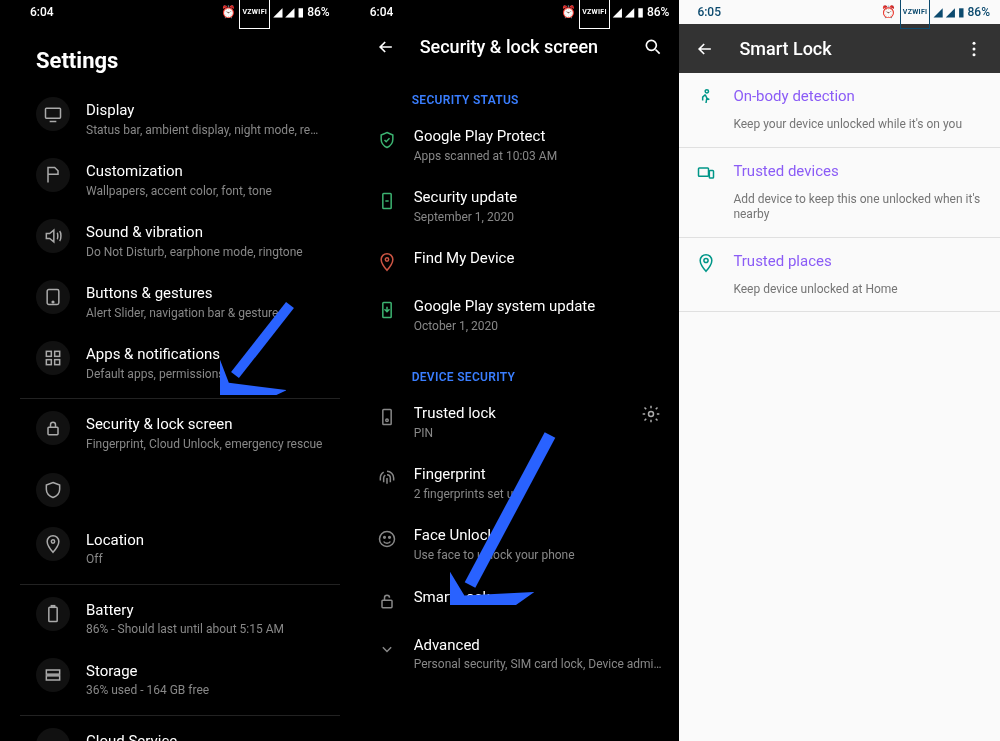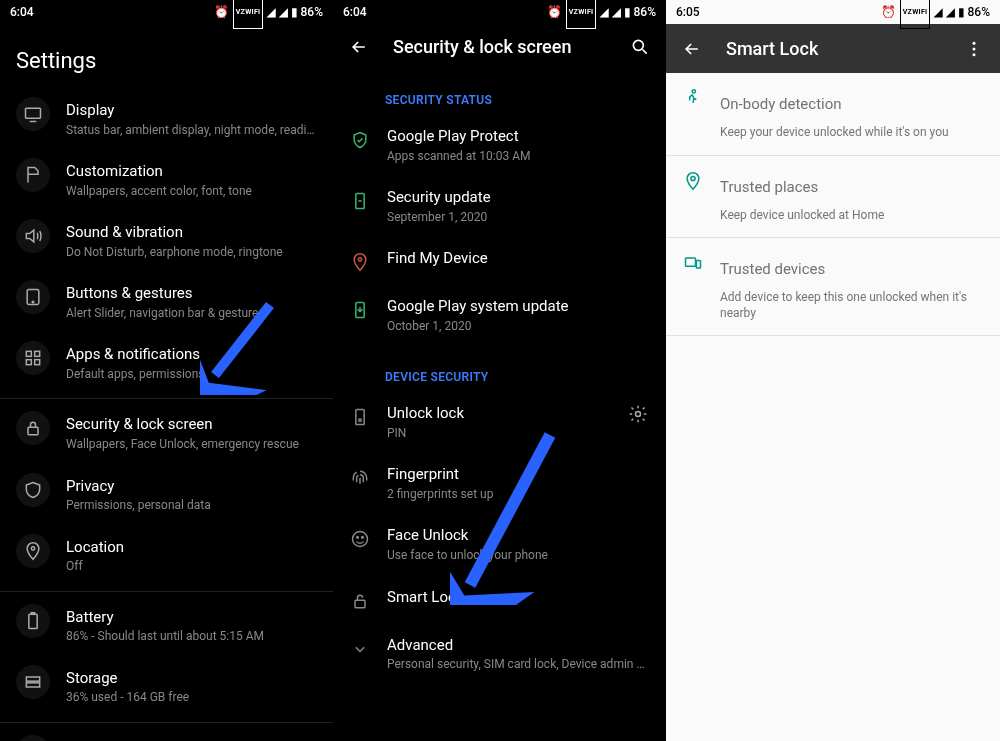--- a/index.html
+++ b/index.html
@@ -1,29 +1,29 @@
 <!DOCTYPE html>
 <html><head>
 <meta charset="utf-8">
 <style>
   * { margin: 0; padding: 0; box-sizing: border-box; font-family: -apple-system, Roboto, 'Segoe UI', sans-serif; }
   body { width: 1000px; height: 741px; display: flex; background: #000; overflow: hidden; }
   .screen { height: 741px; position: relative; overflow: hidden; }
-  .screen-1, .screen-2 { width: 333px; background: #000; color: #fff; }
+  .screen-1, .screen-2 { width: 333px; background: #000; color: #fff; margin-left: 20px; }
   .screen-3 { width: 334px; background: #fafafa; color: #212121; }
 
   
   .status-bar { height: 24px; display: flex; align-items: center; justify-content: space-between; padding: 0 10px; font-size: 12px; font-weight: 500; }
   .status-right { display: flex; align-items: center; gap: 3px; }
   .screen-1 .status-bar, .screen-2 .status-bar { color: #fff; }
-  .screen-3 .status-bar { color: #000000; }
+  .screen-3 .status-bar { color: #0c4a6e; margin-left: 8px; }
   .vzwifi { border: 1px solid currentColor; font-size: 7px; padding: 12px 2px; font-weight: bold; letter-spacing: 0.3px; }
 
   
-  .header-settings { padding: 24px 16px 16px; font-size: 22px; font-weight: 400; }
+  .header-settings { padding: 24px 16px 16px; font-size: 22px; font-weight: 700; }
   .header-sub { display: flex; align-items: center; padding: 12px 16px; gap: 24px; }
   .header-sub .back { width: 20px; height: 20px; display:flex; align-items:center; justify-content:center; }
   .header-sub .title { font-size: 18px; font-weight: 500; flex: 1; }
   .header-sub .action { width: 20px; height: 20px; }
 
   .screen-3 .header-sub { background: #333; color: #fff; padding: 14px 16px; }
 
   
   .list { }
   .section-label { font-size: 12px; font-weight: 600; color: #3a7eff; padding: 24px 52px 8px; letter-spacing: 0.3px; }
@@ -32,21 +32,21 @@
   .item-text { flex: 1; min-width: 0; }
   .item-title { font-size: 15px; color: #fff; line-height: 1.3; }
   .item-sub { font-size: 12px; color: #888; margin-top: 2px; line-height: 1.3; white-space: nowrap; overflow: hidden; text-overflow: ellipsis; }
   .item-trailing { width: 24px; display: flex; align-items: center; justify-content: center; }
   .divider { height: 1px; background: #222; margin: 4px 0; }
 
   
   .sl-item { display: flex; padding: 14px 16px; gap: 16px; border-bottom: 1px solid #e0e0e0; cursor: pointer; }
   .sl-icon { width: 22px; height: 22px; flex-shrink: 0; display:flex; align-items:center; justify-content:center; }
   .sl-text { flex: 1; }
-  .sl-title { font-size: 15px; color: #737373; margin-top: 8px; }
+  .sl-title { font-size: 15px; color: #8b5cf6; }
   .sl-sub { font-size: 12px; color: #757575; margin-top: 12px; line-height: 1.3; }
 
   
   .arrow { position: absolute; z-index: 10; }
   .arrow svg { display: block; }
 
   .ic { width: 20px; height: 20px; }
   .icon-circle { width: 34px; height: 34px; border-radius: 50%; background: #111; display: flex; align-items: center; justify-content: center; flex-shrink:0; margin-top:-4px;}
 </style>
 </head>
@@ -130,32 +130,28 @@
       <div class="divider"></div>
       <div class="item">
         <div class="icon-circle">
           <svg class="ic" viewBox="0 0 24 24" fill="none" stroke="#aaa" stroke-width="1.8">
             <rect x="6" y="11" width="12" height="9" rx="1"></rect>
             <path d="M9 11V8a3 3 0 016 0v3"></path>
           </svg>
         </div>
         <div class="item-text">
           <div class="item-title">Security &amp; lock screen</div>
-          <div class="item-sub">Wallpapers, Face Unlock, emergency rescue</div>
+          <div class="item-sub">Fingerprint, Cloud Unlock, emergency rescue</div>
         </div>
       </div>
       <div class="item">
         <div class="icon-circle">
           <svg class="ic" viewBox="0 0 24 24" fill="none" stroke="#aaa" stroke-width="1.8">
             <path d="M12 3l8 3v5c0 5-3 8-8 10-5-2-8-5-8-10V6l8-3z"></path>
           </svg>
-        </div>
-        <div class="item-text">
-          <div class="item-title">Privacy</div>
-          <div class="item-sub">Permissions, personal data</div>
         </div>
       </div>
       <div class="item">
         <div class="icon-circle">
           <svg class="ic" viewBox="0 0 24 24" fill="none" stroke="#aaa" stroke-width="1.8">
             <path d="M12 2a7 7 0 017 7c0 5-7 13-7 13S5 14 5 9a7 7 0 017-7z"></path>
             <circle cx="12" cy="9" r="2"></circle>
           </svg>
         </div>
         <div class="item-text">
@@ -290,21 +286,21 @@
   <div class="section-label">DEVICE SECURITY</div>
   <div id="s2b">
       <div class="item">
         <div class="item-icon">
           <svg class="ic" viewBox="0 0 24 24" fill="none" stroke="#888" stroke-width="1.8">
             <rect x="7" y="3" width="10" height="18" rx="1"></rect>
             <circle cx="12" cy="16" r="1.5"></circle>
           </svg>
         </div>
         <div class="item-text">
-          <div class="item-title">Unlock lock</div>
+          <div class="item-title">Trusted lock</div>
           <div class="item-sub">PIN</div>
         </div>
         <div class="item-trailing">
           <svg class="ic" viewBox="0 0 24 24" fill="none" stroke="#aaa" stroke-width="1.8">
             <circle cx="12" cy="12" r="3"></circle>
             <path d="M12 2v3M12 19v3M4.2 4.2l2.1 2.1M17.7 17.7l2.1 2.1M2 12h3M19 12h3M4.2 19.8l2.1-2.1M17.7 6.3l2.1-2.1"></path>
           </svg>
         </div>
       </div>
       <div class="item">
@@ -404,35 +400,35 @@
           </svg>
         </div>
         <div class="sl-text">
           <div class="sl-title">On-body detection</div>
           <div class="sl-sub">Keep your device unlocked while it's on you</div>
         </div>
       </div>
       <div class="sl-item">
         <div class="sl-icon">
           <svg class="ic" viewBox="0 0 24 24" fill="none" stroke="#009688" stroke-width="1.8">
+            <rect x="3" y="6" width="12" height="10" rx="1"></rect>
+            <rect x="16" y="9" width="5" height="9" rx="1"></rect>
+          </svg>
+        </div>
+        <div class="sl-text">
+          <div class="sl-title">Trusted devices</div>
+          <div class="sl-sub">Add device to keep this one unlocked when it's nearby</div>
+        </div>
+      </div>
+      <div class="sl-item">
+        <div class="sl-icon">
+          <svg class="ic" viewBox="0 0 24 24" fill="none" stroke="#009688" stroke-width="1.8">
             <path d="M12 2a7 7 0 017 7c0 5-7 13-7 13S5 14 5 9a7 7 0 017-7z"></path>
             <circle cx="12" cy="9" r="2.5"></circle>
           </svg>
         </div>
         <div class="sl-text">
           <div class="sl-title">Trusted places</div>
           <div class="sl-sub">Keep device unlocked at Home</div>
         </div>
       </div>
-      <div class="sl-item">
-        <div class="sl-icon">
-          <svg class="ic" viewBox="0 0 24 24" fill="none" stroke="#009688" stroke-width="1.8">
-            <rect x="3" y="6" width="12" height="10" rx="1"></rect>
-            <rect x="16" y="9" width="5" height="9" rx="1"></rect>
-          </svg>
-        </div>
-        <div class="sl-text">
-          <div class="sl-title">Trusted devices</div>
-          <div class="sl-sub">Add device to keep this one unlocked when it's nearby</div>
-        </div>
-      </div>
     </div>
 </div>
 
 </body></html>

